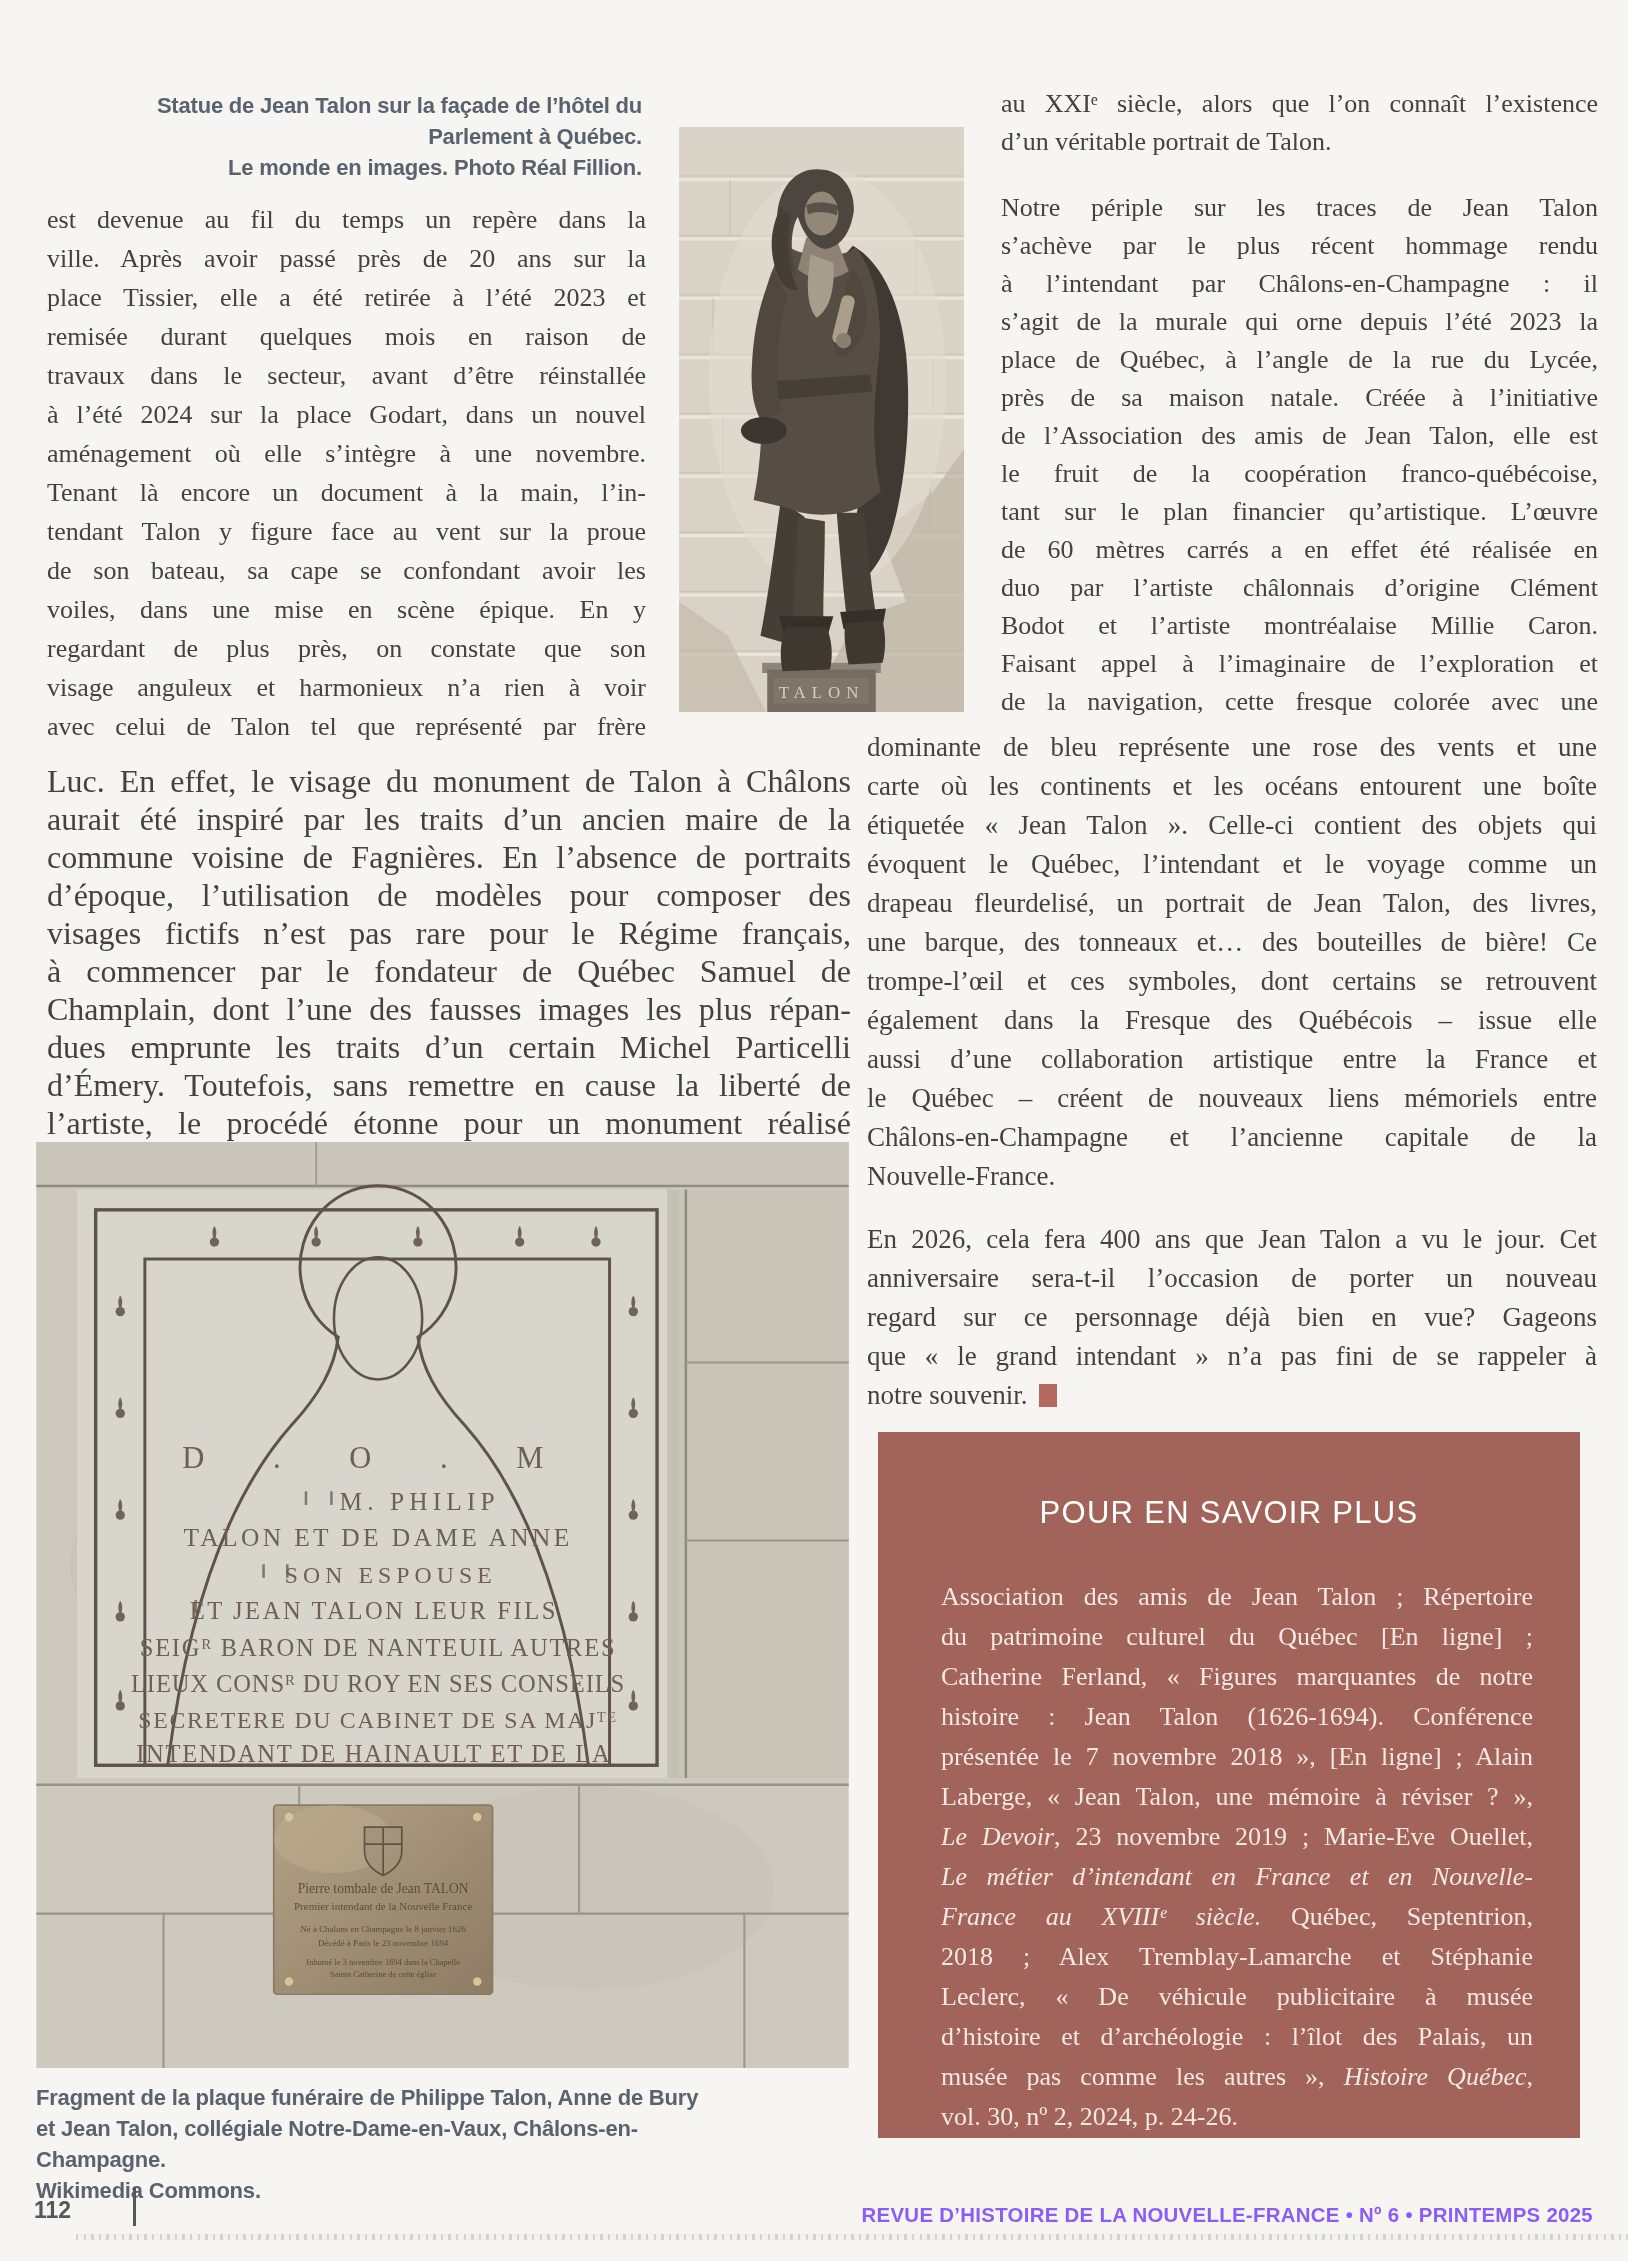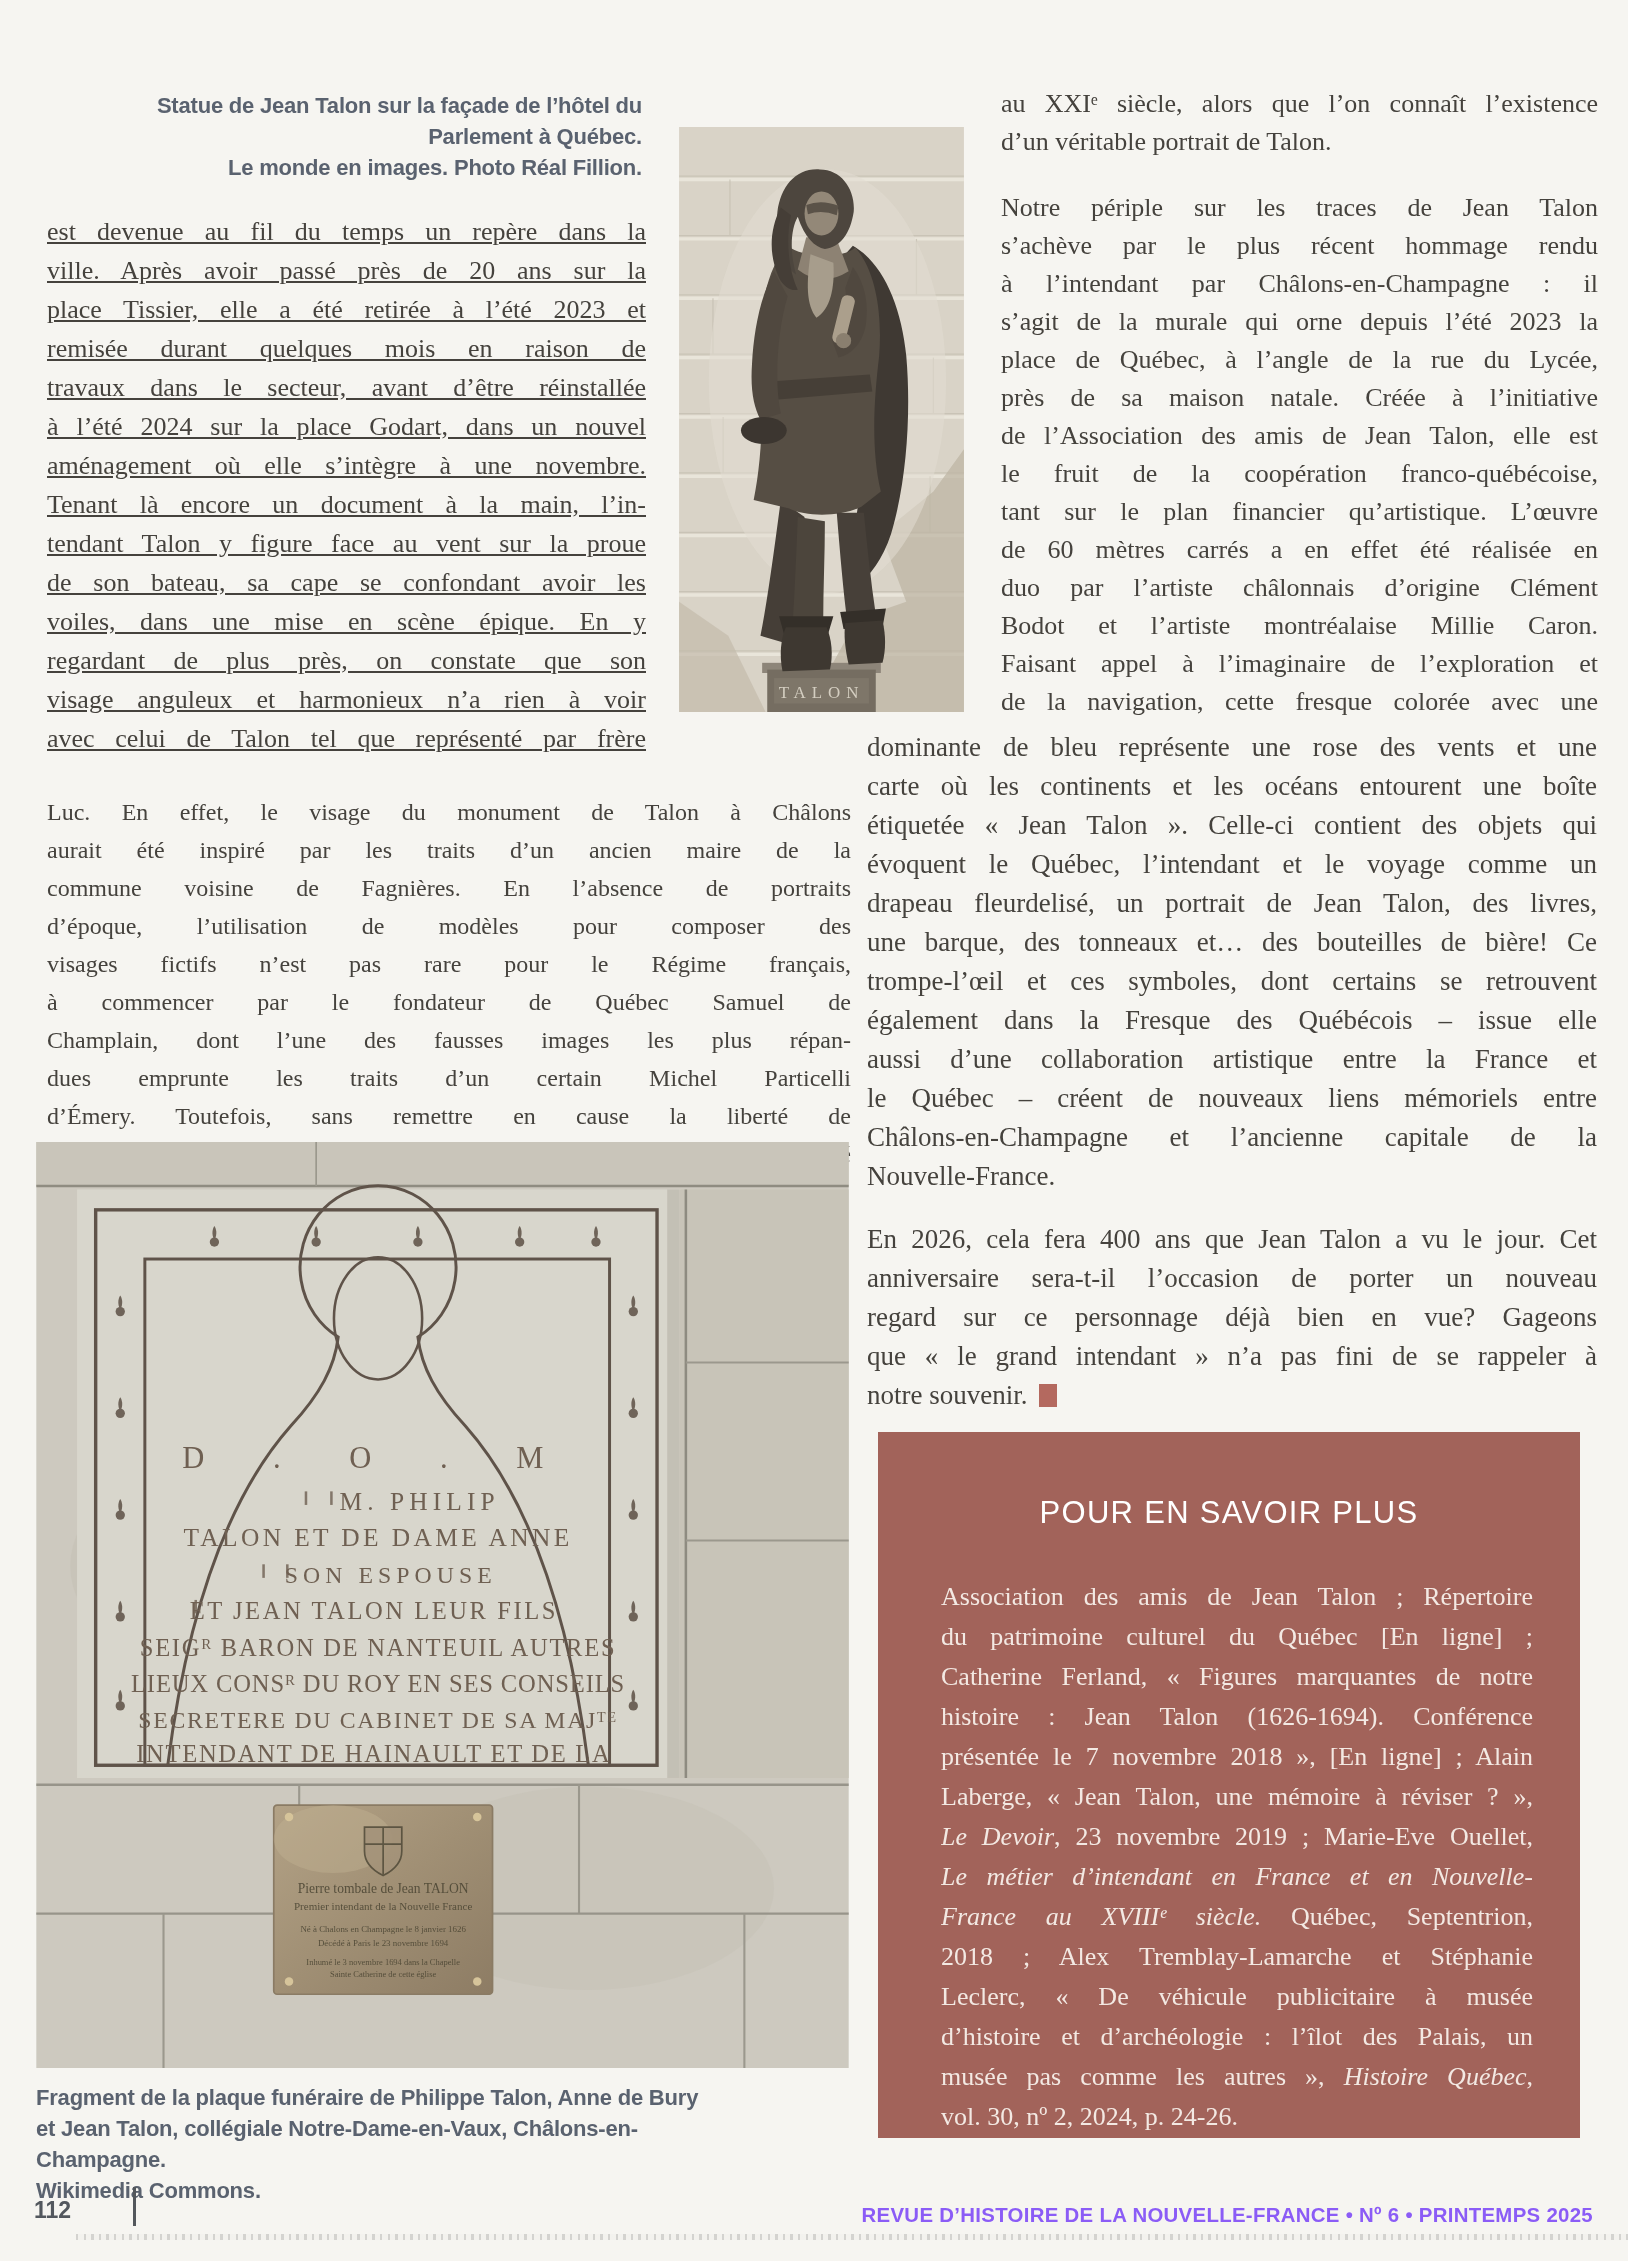--- a/index.html
+++ b/index.html
@@ -14,22 +14,22 @@
   
   .tcol{--lh:39px;--gap:25.4px;}
   .tline{height:var(--lh);line-height:var(--lh);overflow:hidden;text-align:justify;}
   .tline::after{content:"";display:inline-block;width:100%;height:0;}
   .tline.last{text-align:left;}
   .tline.last::after{content:none;}
   .pgap{height:var(--gap);}
   .it{font-style:italic;}
   .endmark{display:inline-block;width:18px;height:23px;background:#b4695f;margin-left:12px;vertical-align:-3.4px;}
 
-  #col-left-narrow{left:47px;top:212px;width:599px;font-size:26px;text-decoration:underline;--lh:39px;}
-  #col-left-wide{left:47px;top:793px;width:804px;font-size:24px;--lh:38px;}
+  #col-left-narrow{left:47px;top:200px;width:599px;font-size:26px;--lh:39px;}
+  #col-left-wide{left:47px;top:762px;width:804px;font-size:32px;--lh:38px;}
   #col-right-narrow{left:1001px;top:85px;width:597px;font-size:26px;--lh:38px;--gap:28px;}
   #col-right-wide{left:867px;top:728px;width:730px;font-size:27px;--lh:39px;--gap:24px;}
 
   
   #info-box{left:878px;top:1432px;width:702px;height:706px;background:#a2635a;}
   #info-box .box-title{margin-top:63px;text-align:center;font-family:"Liberation Sans",sans-serif;
       font-weight:400;font-size:31px;letter-spacing:1.3px;color:#ffffff;}
   #info-box .box-body{margin:46px 47px 0 63px;font-size:26px;--lh:40px;color:#f3e9e3;}
 
   

